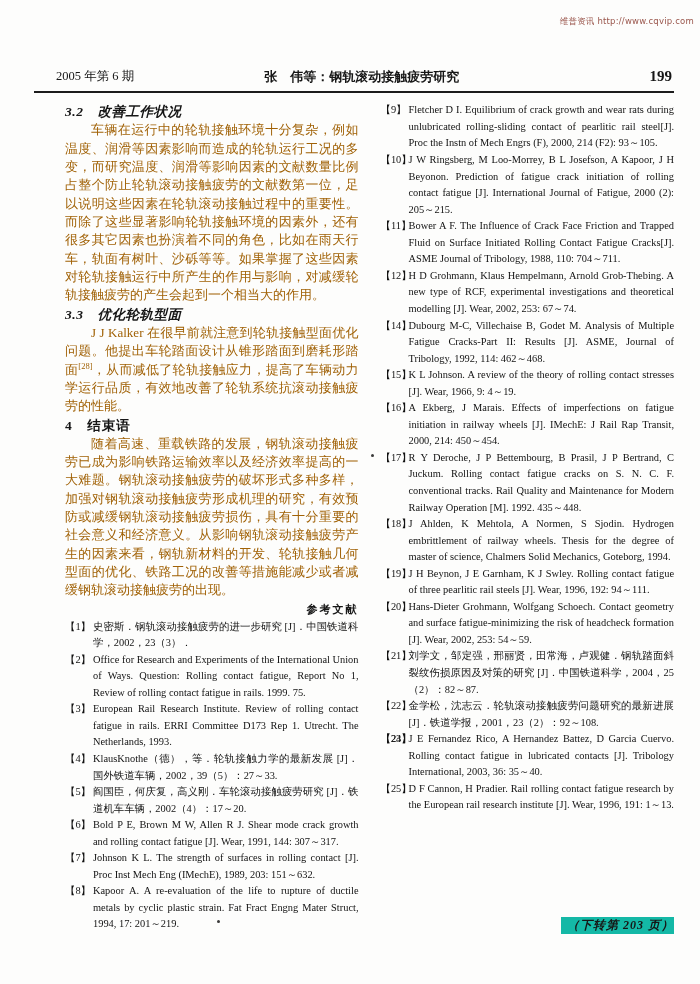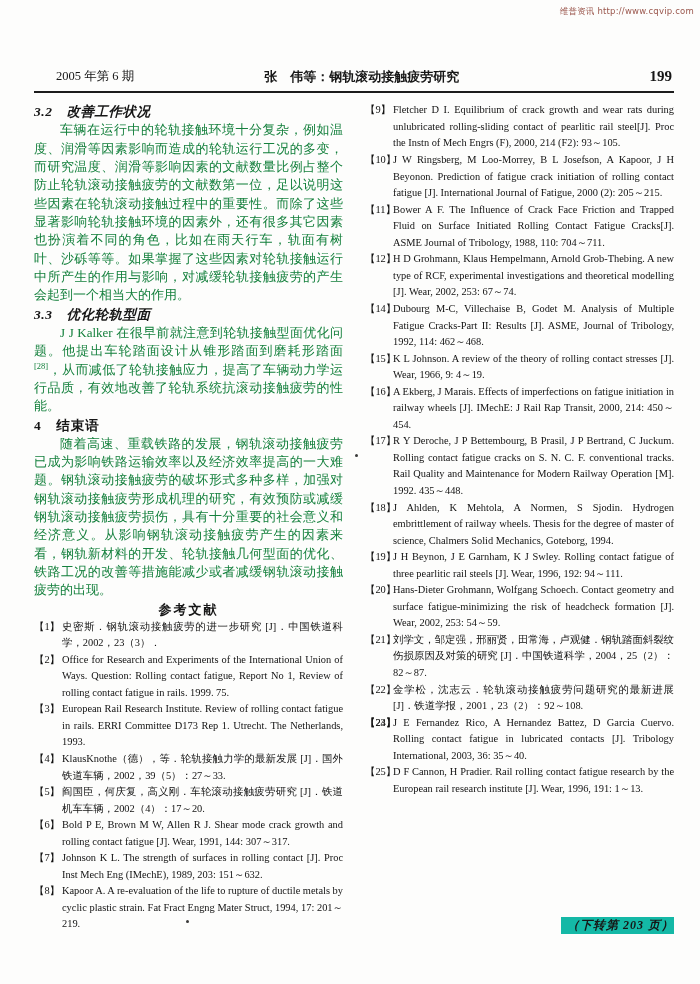--- a/index.html
+++ b/index.html
@@ -5,48 +5,48 @@
   html,body{margin:0;padding:0;}
   body{
     width:700px;height:984px;
     background:#fdfdfc;
     font-family:"Liberation Serif","DejaVu Serif",serif;
     color:#161616;
     position:relative;
     overflow:hidden;
   }
   .watermark{
-    position:absolute;top:6px;right:6px;
+    position:absolute;top:16px;right:6px;
     font-size:8.5px;color:#9a564c;letter-spacing:.2px;
     font-family:"DejaVu Sans",sans-serif;
   }
   .page{position:absolute;left:34px;right:26px;top:68px;}
   .header{
     display:flex;align-items:flex-start;
     padding:0 2px 0 22px;
   }
   .hdr-issue{font-size:12.5px;white-space:nowrap;}
   .hdr-title{flex:1;text-align:center;font-weight:bold;font-size:13px;white-space:nowrap;padding-right:60px;}
   .hdr-page{font-size:15px;font-weight:bold;white-space:nowrap;}
   .rule{height:2.4px;background:#1c1c1c;margin-top:5px;}
-  .cols{display:flex;gap:22px;margin-top:9px;}
+  .cols{display:flex;gap:22px;margin-top:9px;margin-left:31px;}
   .col{width:313px;position:relative;}
   .sec-head{
     font-size:13.5px;font-weight:bold;line-height:19px;margin:0;
     font-style:italic;letter-spacing:.5px;
   }
   .sec-head.upright{font-style:normal;letter-spacing:1px;}
   .para{
     margin:0;font-size:13px;line-height:18.35px;
     text-align:justify;text-indent:2em;
-    color:#15803d;
+    color:#a16207;
   }
   .para sup{font-size:8.5px;line-height:0;}
   .refs-head{
-    text-align:center;font-weight:bold;font-size:13px;
+    text-align:right;font-weight:bold;font-size:11px;
     line-height:19px;margin:0;letter-spacing:2px;
   }
   .ref{
     position:relative;padding-left:28px;
     font-size:10.4px;line-height:16.55px;
     text-align:justify;color:#121212;
   }
   .ref .marker{position:absolute;left:0;top:0;white-space:nowrap;}
   .cont-note{
     position:absolute;right:0;bottom:-1px;

